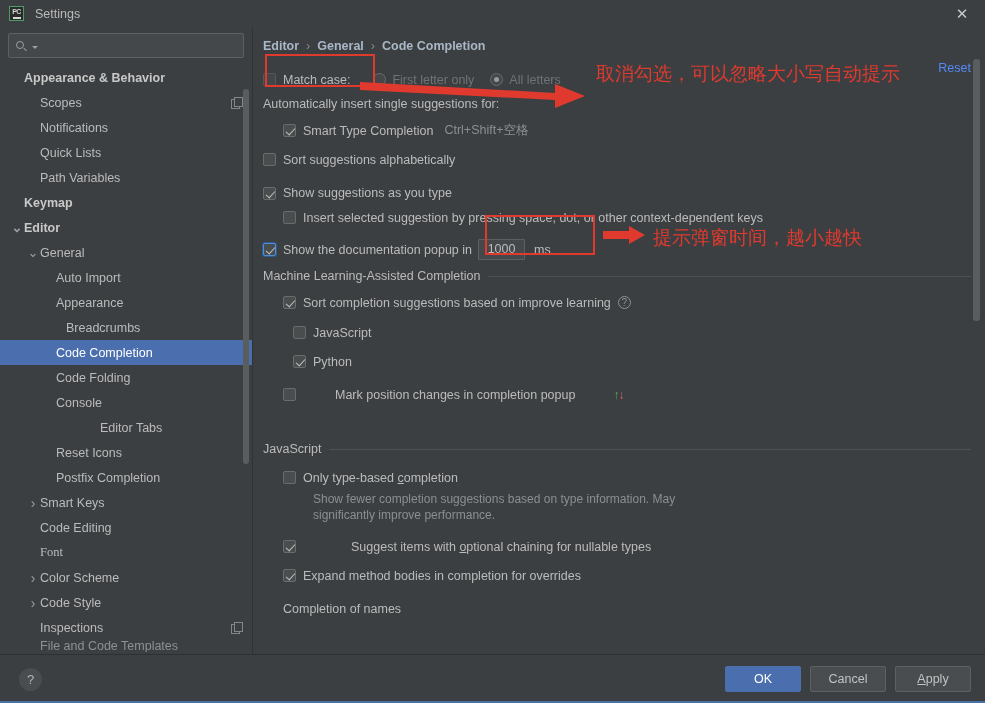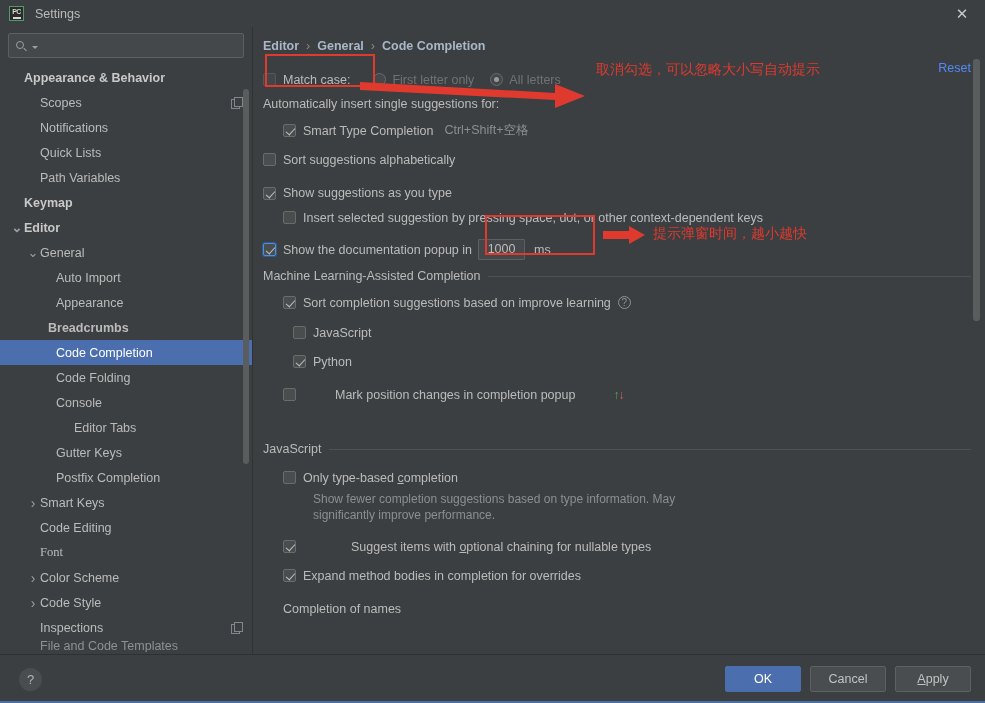--- a/index.html
+++ b/index.html
@@ -327,21 +327,21 @@
 
   
   .anno { position: absolute; pointer-events: none; }
   .red-box {
     position: absolute;
     border: 2.5px solid #e03a2f;
   }
   .red-text {
     position: absolute;
     color: #e03a2f;
-    font-size: 14px;
+    font-size: 19px;
     font-family: "DejaVu Sans", sans-serif;
     white-space: nowrap;
   }
   .red-arrow-svg { position: absolute; }
 
   
   .footer {
     flex: 0 0 49px;
     height: 49px;
     background: #3c3f41;
@@ -448,43 +448,43 @@
             <span class="label">General</span>
           </div>
           <div class="tree-item" style="padding-left: 42px;">
             <span class="twisty"></span>
             <span class="label">Auto Import</span>
           </div>
           <div class="tree-item" style="padding-left: 42px;">
             <span class="twisty"></span>
             <span class="label">Appearance</span>
           </div>
-          <div class="tree-item" style="padding-left: 34px; font-weight: bold;">
+          <div class="tree-item" style="padding-left: 52px;">
             <span class="twisty"></span>
             <span class="label">Breadcrumbs</span>
           </div>
           <div class="tree-item selected" style="padding-left: 42px;">
             <span class="twisty"></span>
             <span class="label">Code Completion</span>
           </div>
           <div class="tree-item" style="padding-left: 42px;">
             <span class="twisty"></span>
             <span class="label">Code Folding</span>
           </div>
           <div class="tree-item" style="padding-left: 42px;">
             <span class="twisty"></span>
             <span class="label">Console</span>
           </div>
-          <div class="tree-item" style="padding-left: 60px;">
+          <div class="tree-item" style="padding-left: 42px; margin-left: 44px;">
             <span class="twisty"></span>
             <span class="label">Editor Tabs</span>
           </div>
           <div class="tree-item" style="padding-left: 42px;">
             <span class="twisty"></span>
-            <span class="label">Gutter Keys</span>
+            <span class="label">Reset Icons</span>
           </div>
           <div class="tree-item" style="padding-left: 42px;">
             <span class="twisty"></span>
             <span class="label">Postfix Completion</span>
           </div>
           <div class="tree-item" style="padding-left: 26px;">
             <span class="twisty" style="font-size: 14px;">›</span>
             <span class="label">Smart Keys</span>
           </div>
           <div class="tree-item" style="padding-left: 26px;">

